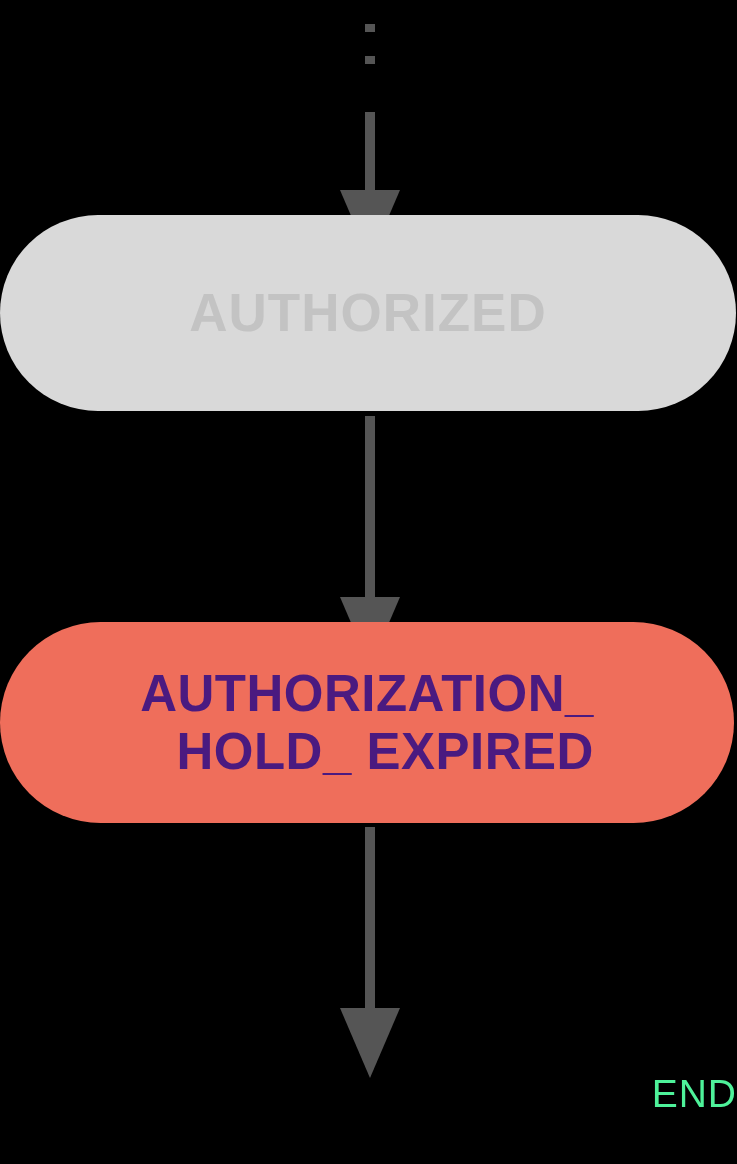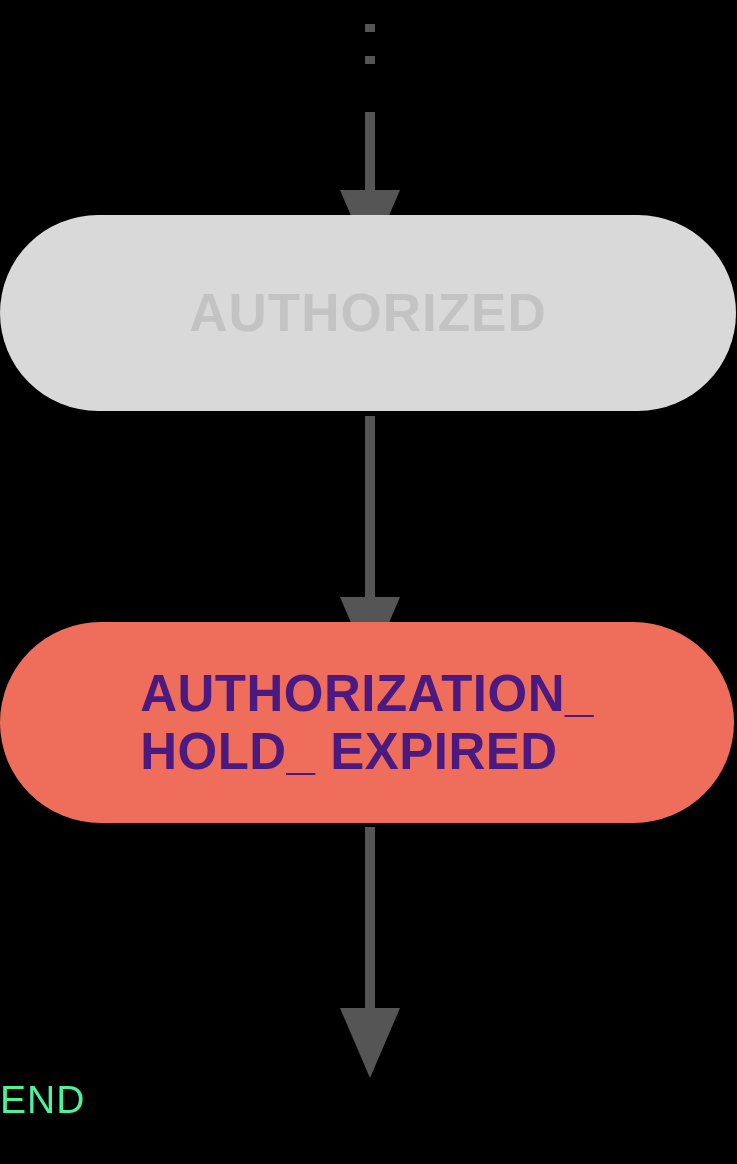--- a/index.html
+++ b/index.html
@@ -29,21 +29,21 @@
     width: 737px;
     height: 1164px;
     pointer-events: none;
   }
   
   .node {
     position: absolute;
     display: flex;
     align-items: center;
     justify-content: center;
-    text-align: left;
+    text-align: right;
     box-sizing: border-box;
     letter-spacing: 0.5px;
   }
   .node-label {
     display: block;
     white-space: pre-line;
   }
   #node-authorized {
     left: 0px;
     top: 215px;
@@ -73,26 +73,25 @@
     font-weight: bold;
     line-height: 1.12;
     letter-spacing: 0.5px;
   }
   
   #end-terminal {
     position: absolute;
     left: 0;
     top: 1072px;
     width: 737px;
-    text-align: left;
+    text-align: right;
     color: #4ef29a;
     font-size: 39px;
     font-weight: normal;
     letter-spacing: 1px;
-    margin-top: 6px;
   }
 </style>
 </head>
 <body>
 
 <div id="flow-canvas">
 
   <svg class="edge-svg" viewBox="0 0 737 1164" xmlns="http://www.w3.org/2000/svg">
     <defs>
       <marker id="arrowhead" markerWidth="7" markerHeight="6" refX="0.6" refY="3" orient="auto" markerUnits="strokeWidth">

